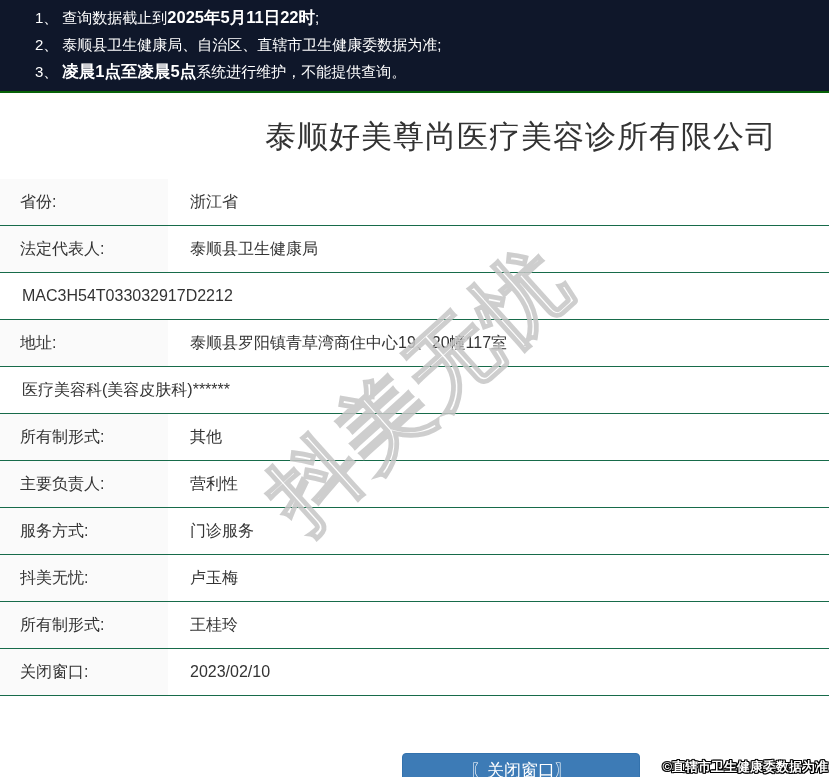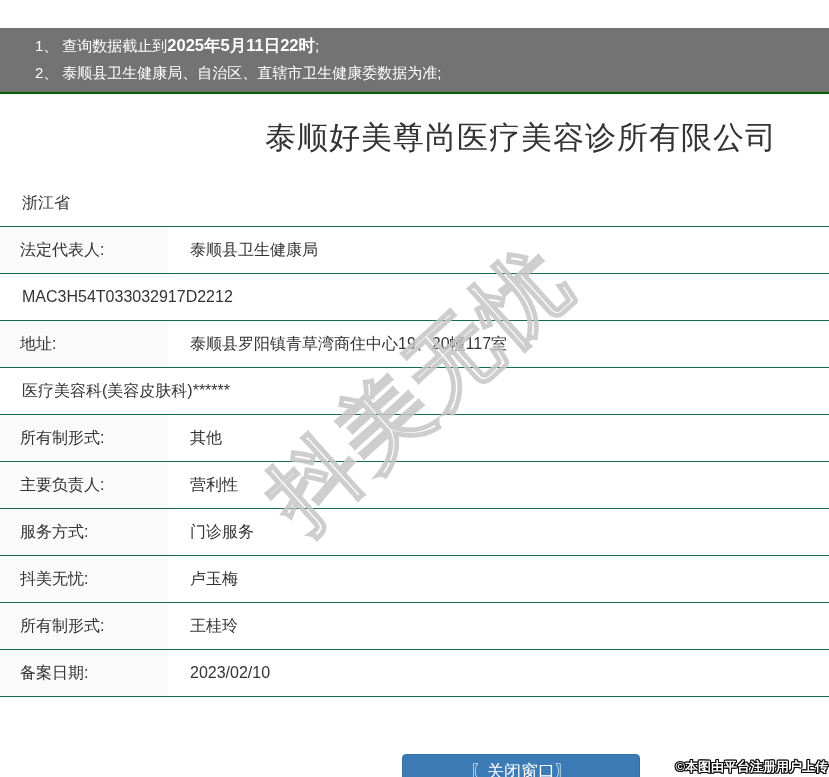--- a/index.html
+++ b/index.html
@@ -1,20 +1,20 @@
 <!DOCTYPE html>
 <html><head>
 <meta charset="utf-8">
 <style>
   html,body{margin:0;padding:0;}
   body{font-family:"Liberation Sans","DejaVu Sans",sans-serif;background:#fff;}
   .viewport{position:relative;width:829px;height:777px;overflow:hidden;background:#fff;}
 
   
-  .banner{background:#737373;color:#fff;padding:4px 0 6px 0;border-bottom:2px solid #076107;margin-top:28px;}
+  .banner{background:#0f172a;color:#fff;padding:4px 0 6px 0;border-bottom:2px solid #076107;}
   .notice-line{padding-left:35px;font-size:15px;line-height:27px;white-space:nowrap;}
   .notice-num{margin-right:4px;}
   .seg-bold{font-weight:700;font-size:16.5px;}
 
   
   .content{width:1042px;}
 
   .title{margin:22px 0 0 0;height:44px;line-height:44px;text-align:center;
          font-size:31px;font-weight:500;color:#333;letter-spacing:1px;}
 
@@ -46,27 +46,31 @@
 
 <div class="viewport">
 
   <div class="banner">
     <div class="notice-line">
       <span class="notice-num">1、</span><span>查询数据截止到</span><span class="seg-bold">2025年5月11日22时</span><span>;</span>
     </div>
     <div class="notice-line">
       <span class="notice-num">2、</span><span>泰顺县卫生健康局、自治区、直辖市卫生健康委数据为准;</span>
     </div>
+    <div class="notice-line">
+      <span class="notice-num">3、</span><span class="seg-bold">凌晨1点至凌晨5点</span><span>系统进行维护，不能提供查询。</span>
+    </div>
   </div>
 
   <div class="content">
     <h1 class="title">泰顺好美尊尚医疗美容诊所有限公司</h1>
 
     <div class="info-table">
       <div class="row">
+        <div class="cell-label">省份:</div>
         <div class="cell-value">浙江省</div>
       </div>
       <div class="row">
         <div class="cell-label">法定代表人:</div>
         <div class="cell-value">泰顺县卫生健康局</div>
       </div>
       <div class="row">
         <div class="cell-value">MAC3H54T033032917D2212</div>
       </div>
       <div class="row">
@@ -90,26 +94,26 @@
       </div>
       <div class="row">
         <div class="cell-label">抖美无忧:</div>
         <div class="cell-value">卢玉梅</div>
       </div>
       <div class="row">
         <div class="cell-label">所有制形式:</div>
         <div class="cell-value">王桂玲</div>
       </div>
       <div class="row">
-        <div class="cell-label">备案日期:</div>
+        <div class="cell-label">关闭窗口:</div>
         <div class="cell-value">2023/02/10</div>
       </div>
     </div>
 
     <div class="btn-row">
       <button class="close-btn">〖关闭窗口〗</button>
     </div>
   </div>
 
   <div class="watermark">抖美无忧</div>
 
-  <div class="copyright">©本图由平台注册用户上传</div>
+  <div class="copyright">©直辖市卫生健康委数据为准</div>
 </div>
 
 </body></html>

